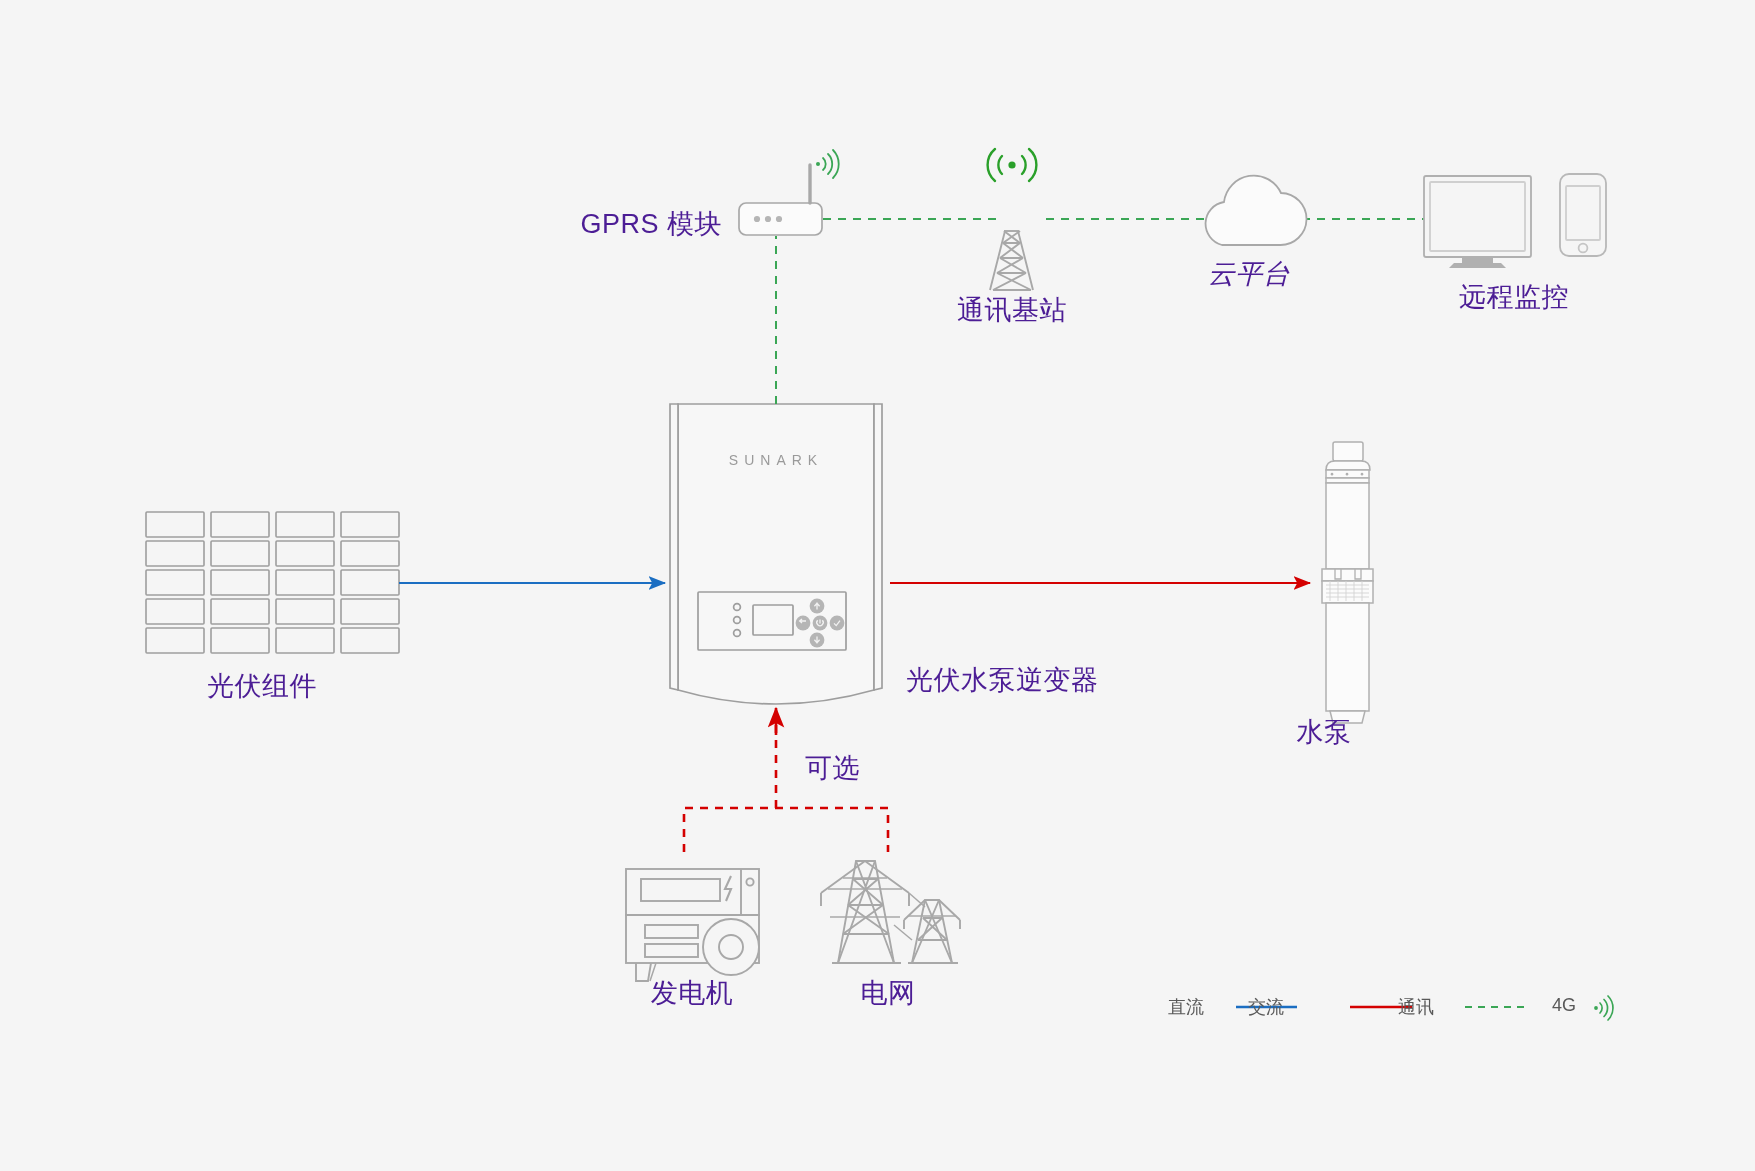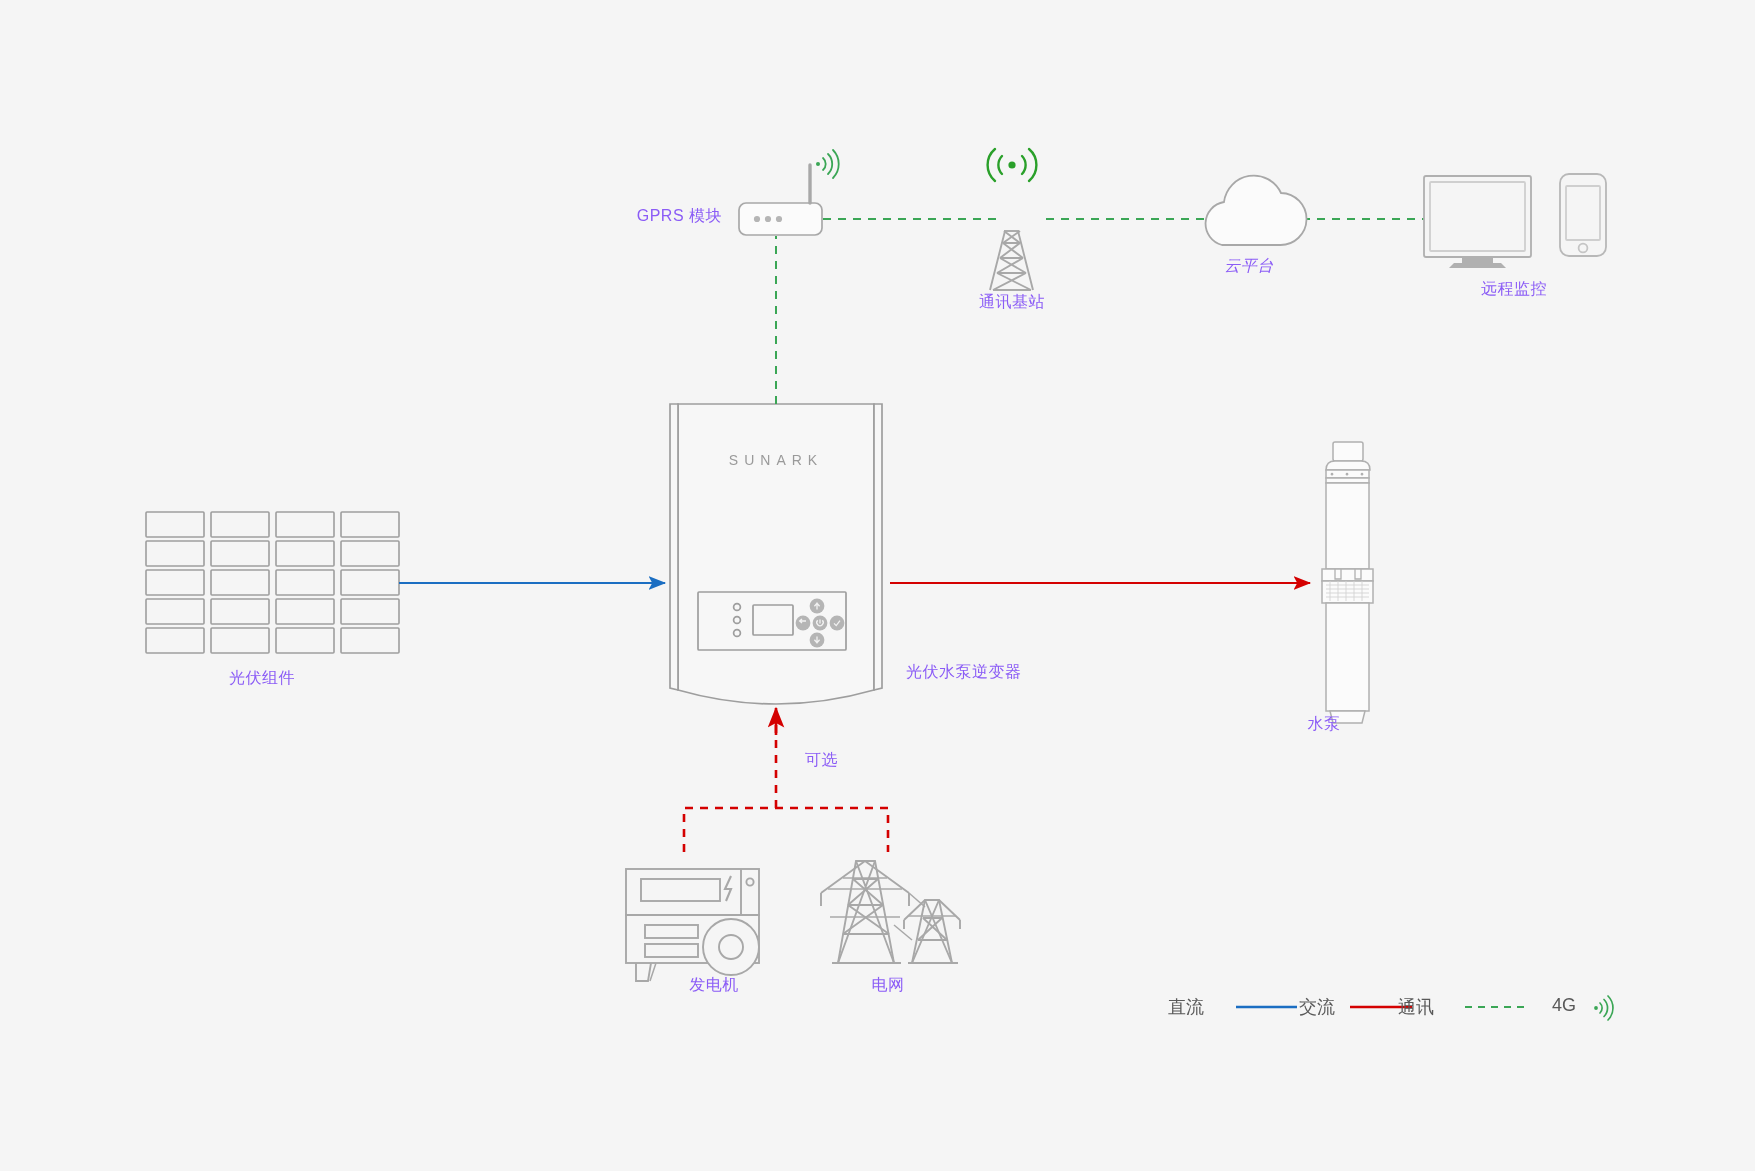--- a/index.html
+++ b/index.html
@@ -23,22 +23,22 @@
   }
   svg.canvas {
     position: absolute;
     left: 0; top: 0;
     width: 1755px;
     height: 1171px;
     display: block;
   }
   .lbl {
     position: absolute;
-    color: #8b5cf6;
-    font-size: 16px;
+    color: #4c1d95;
+    font-size: 27px;
     font-family: "Liberation Sans", "DejaVu Sans", sans-serif;
     white-space: nowrap;
     letter-spacing: 0.5px;
   }
   .lbl-center {
     transform: translateX(-50%);
     text-align: center;
   }
   .lbl-right {
     transform: translateX(-100%);
@@ -305,24 +305,24 @@
   <div class="lbl lbl-center" style="left:1249px; top:256px;font-style:italic;">云平台</div>
 
   <div class="lbl lbl-center" style="left:1514px; top:279px;">远程监控</div>
 
   <div class="lbl lbl-center" style="left:262px; top:668px;">光伏组件</div>
 
   <div class="lbl" style="left:894px; top:662px;margin-left:12px;">光伏水泵逆变器</div>
 
   <div class="lbl lbl-center" style="left:1324px; top:714px;">水泵</div>
 
-  <div class="lbl lbl-center" style="left:692px; top:975px;margin-left:22px;">发电机</div>
+  <div class="lbl lbl-center" style="left:692px; top:975px;">发电机</div>
 
   <div class="lbl lbl-center" style="left:888px; top:975px;text-align:right;">电网</div>
 
   <div class="lbl" style="left:805px; top:750px;">可选</div>
 
   <div class="legend-text" style="left:1168px; top:995px;">直流</div>
-  <div class="legend-text" style="left:1299px; top:995px;">交流</div>
+  <div class="legend-text" style="left:1248px; top:995px;">交流</div>
   <div class="legend-text" style="left:1398px; top:995px;">通讯</div>
   <div class="legend-text" style="left:1552px; top:995px;">4G</div>
 
 </div>
 
 </body></html>

